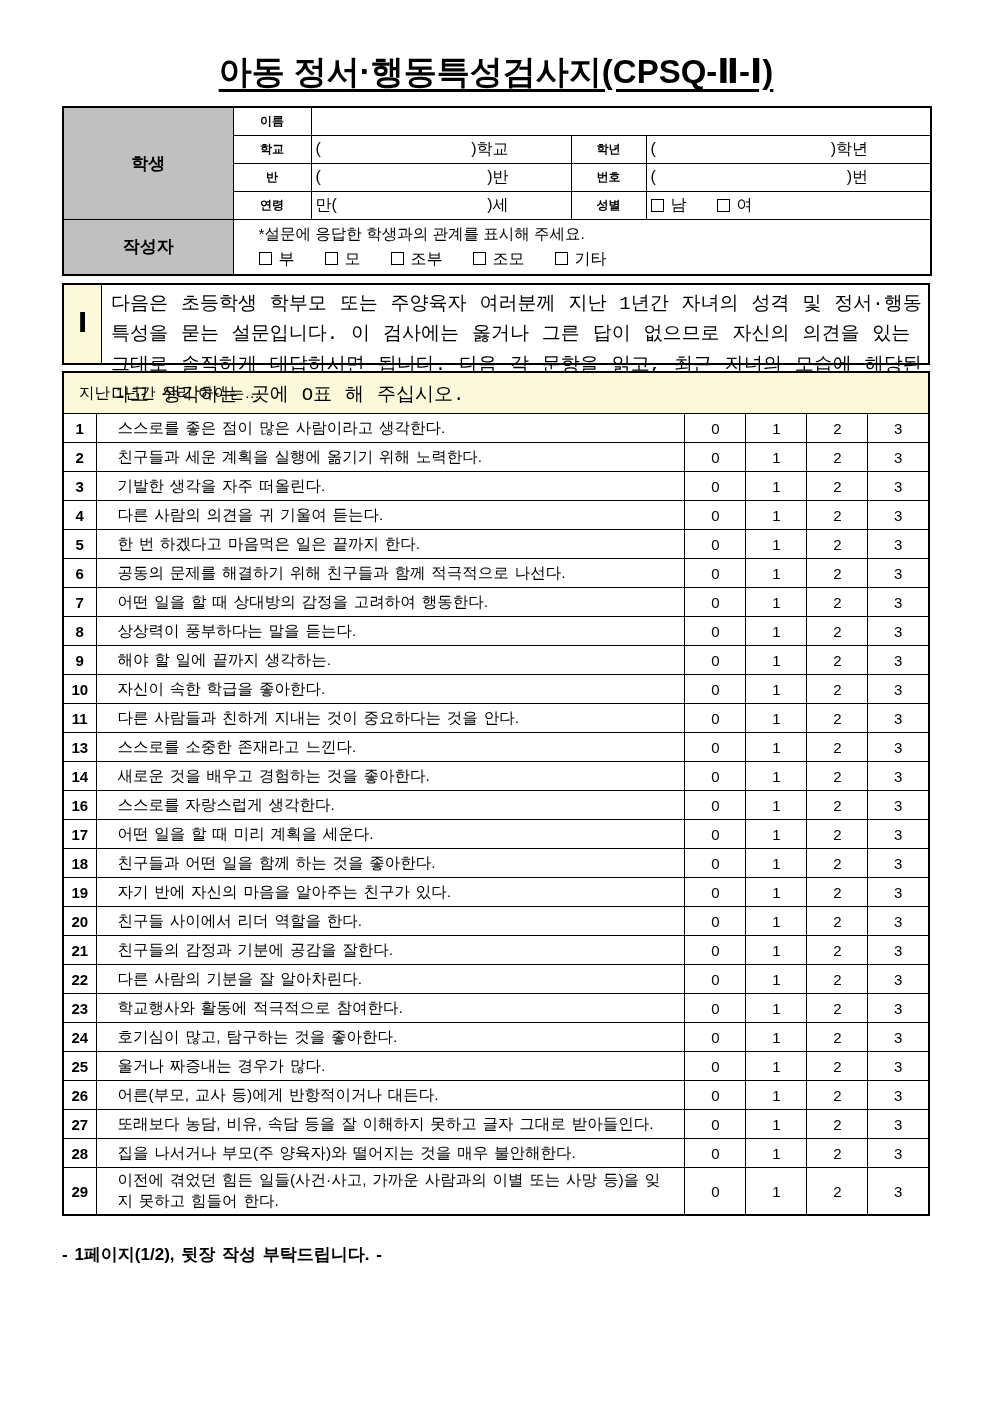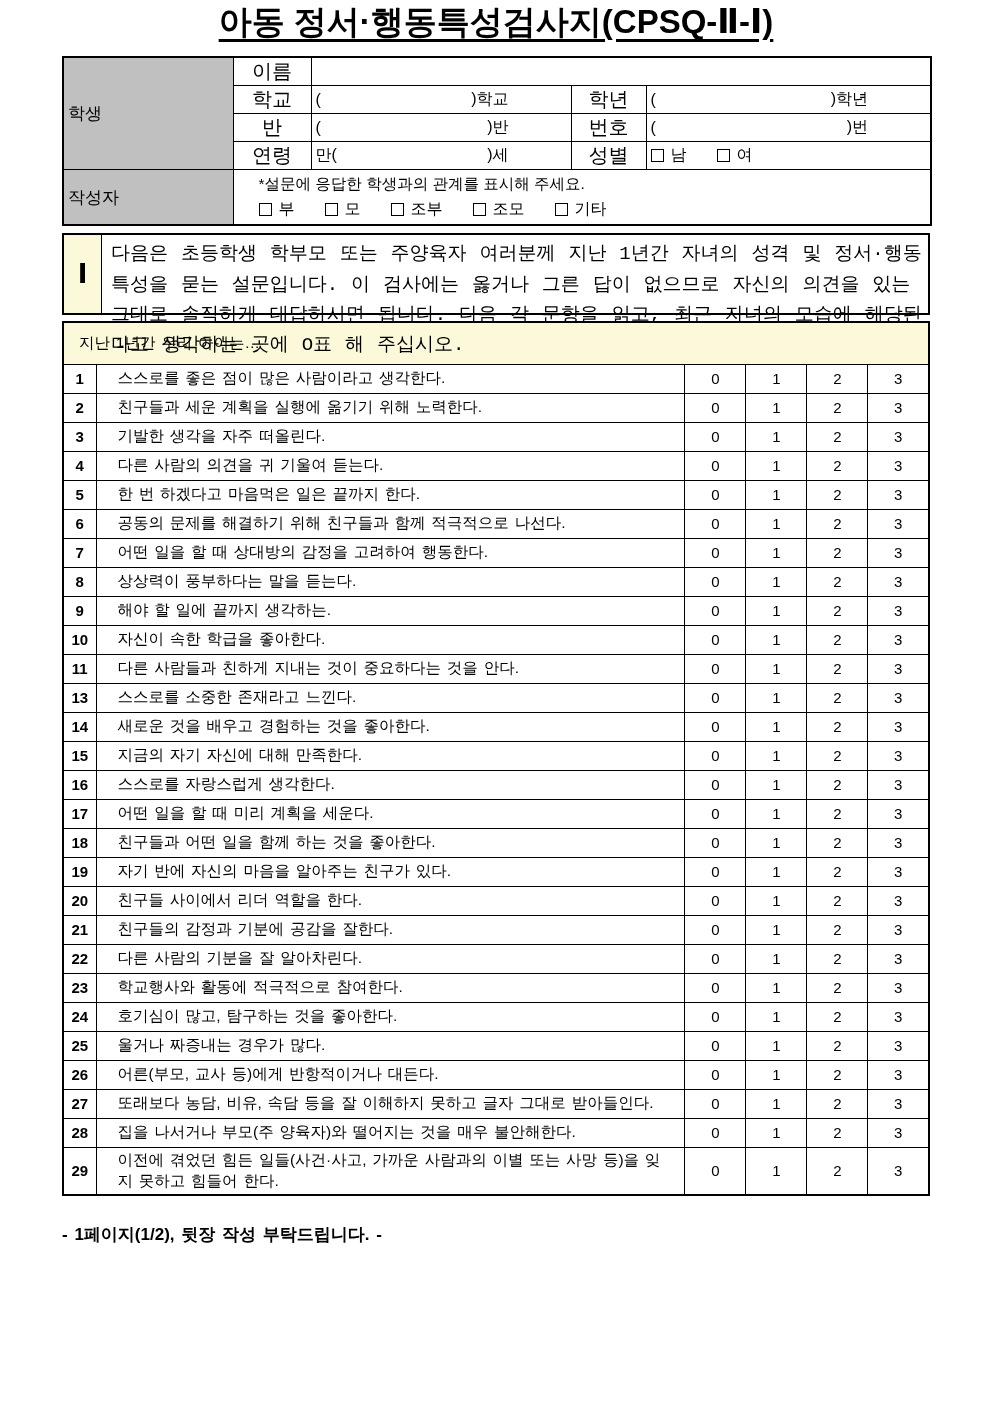--- a/index.html
+++ b/index.html
@@ -7,32 +7,32 @@
     --hl-bg:#fcf8da;
   }
   *{box-sizing:border-box;}
   body{margin:0;background:#ffffff;}
   .page{
     width:992px;height:1403px;margin:0 auto;padding:0 62px;
     background:#fff;color:#000;
     font-family:"Liberation Sans","DejaVu Sans",sans-serif;
   }
   
-  .title{margin:0;text-align:center;font-size:33px;font-weight:bold;}
+  .title{margin:0;padding-top:50px;text-align:center;font-size:33px;font-weight:bold;}
   .title span{text-decoration:underline;text-underline-offset:6px;}
   
   table{border-collapse:collapse;width:100%;table-layout:fixed;}
   td,th{border:1px solid #000;padding:0 4px;overflow:hidden;}
   .info-table,.q-table{border:2px solid #000;}
   
   .info-table{margin-top:11px;}
   .info-table tr{height:28px;}
   .info-table tr.writer-row{height:50px;border-radius:10px;}
-  .gray-cell{background:var(--header-bg);font-weight:normal;font-size:17px;}
-  .lbl{text-align:center;font-size:20px;word-spacing:1px;}
+  .gray-cell{background:var(--header-bg);font-weight:bold;text-align:center;font-size:17px;}
+  .lbl{text-align:center;font-size:12px;word-spacing:1px;font-weight:bold;}
   .val{font-size:16px;}
   .paren{display:flex;align-items:center;height:26px;border:none;padding:0;}
   .paren .open{flex:0 0 auto;}
   .paren .spacer{flex:1 1 auto;}
   .paren .close{flex:0 0 auto;margin-right:58px;}
   .check-row{display:flex;align-items:center;height:26px;}
   .check-item{display:inline-flex;align-items:center;margin-right:30px;font-size:16px;}
   .checkbox{display:inline-block;width:13px;height:13px;border:1.5px solid #000;margin-right:7px;background:#fff;}
   .writer-cell{font-size:15.5px;line-height:1.5;padding:2px 25px;}
   .writer-cell .check-row{margin-top:1px;}
@@ -285,28 +285,20 @@
         </tr>
         <tr>
           <td class="col-no">14</td>
           <td class="col-q">새로운 것을 배우고 경험하는 것을 좋아한다.</td>
           <td class="col-s">0</td>
           <td class="col-s">1</td>
           <td class="col-s">2</td>
           <td class="col-s">3</td>
         </tr>
         <tr>
-          <td class="col-no">15</td>
-          <td class="col-q">지금의 자기 자신에 대해 만족한다.</td>
-          <td class="col-s">0</td>
-          <td class="col-s">1</td>
-          <td class="col-s">2</td>
-          <td class="col-s">3</td>
-        </tr>
-        <tr>
           <td class="col-no">16</td>
           <td class="col-q">스스로를 자랑스럽게 생각한다.</td>
           <td class="col-s">0</td>
           <td class="col-s">1</td>
           <td class="col-s">2</td>
           <td class="col-s">3</td>
         </tr>
         <tr>
           <td class="col-no">17</td>
           <td class="col-q">어떤 일을 할 때 미리 계획을 세운다.</td>

